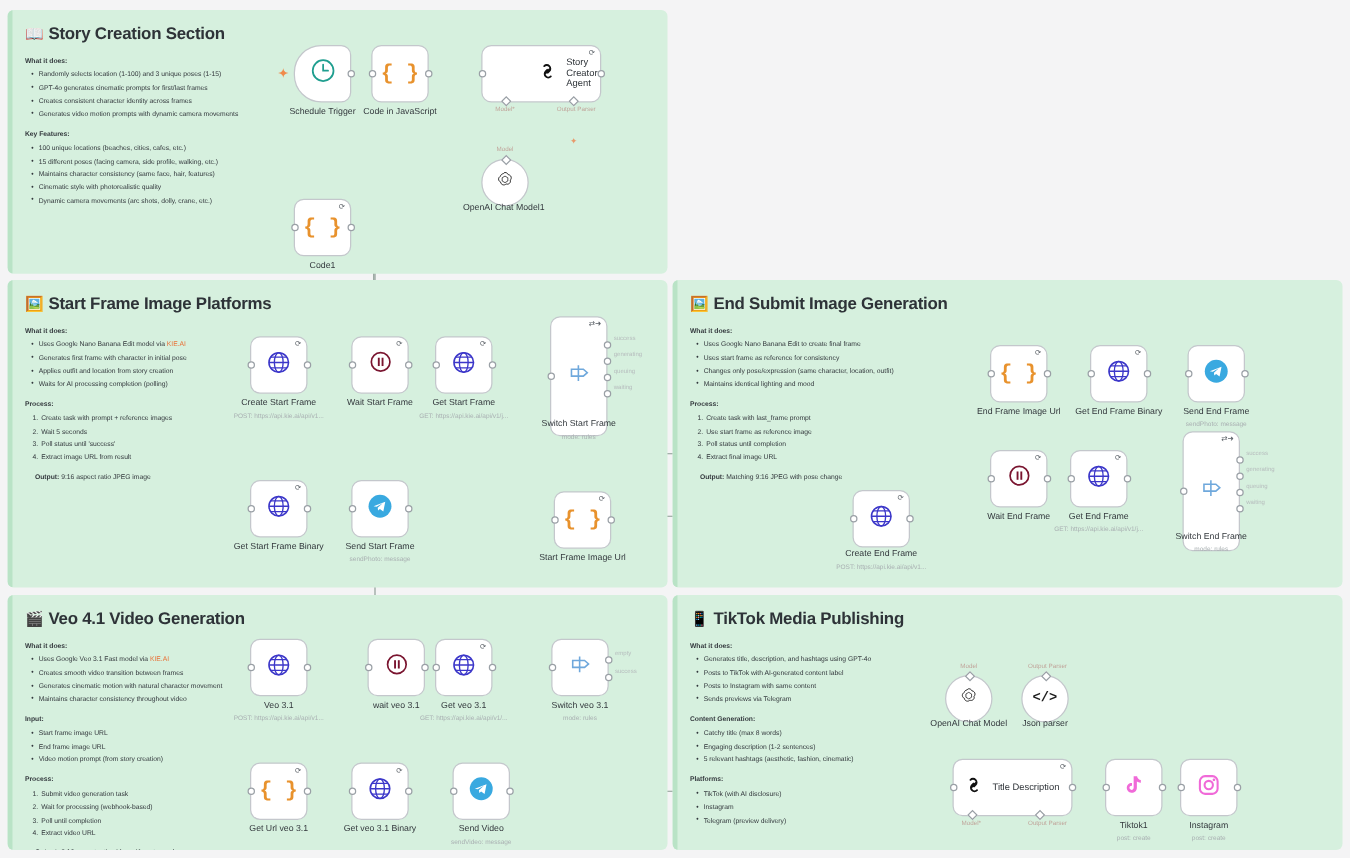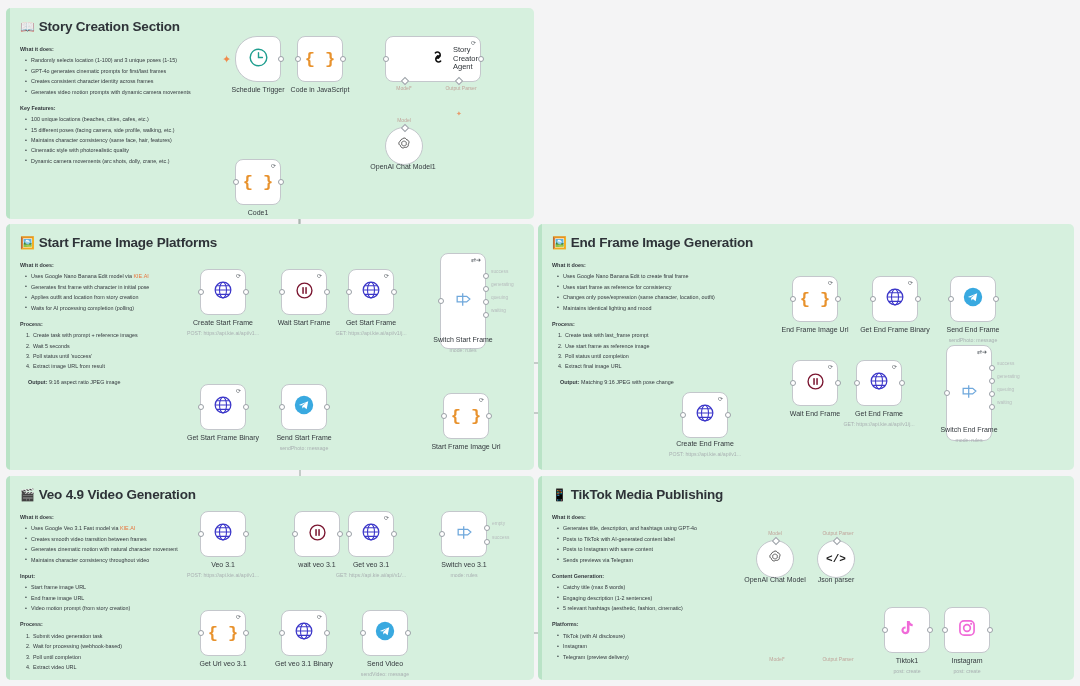--- a/index.html
+++ b/index.html
@@ -221,21 +221,21 @@
       </ol>
       <div class="out">
         <b>Output:</b> <span>9:16 aspect ratio JPEG image</span>
       </div>
     </div>
   </div>
 
   <div class="section" style="left:538px;top:224px;width:536px;height:246px;">
     <div class="sec-head">
       <span class="sec-emoji">🖼️</span>
-      <span>End Frame Image Generation</span>
+      <span>End Submit Image Generation</span>
     </div>
     <div class="sec-body">
       <span class="hd">What it does:</span>
       <ul>
         <li>Uses Google Nano Banana Edit to create final frame</li>
         <li>Uses start frame as reference for consistency</li>
         <li>Changes only pose/expression (same character, location, outfit)</li>
         <li>Maintains identical lighting and mood</li>
       </ul>
       <div class="gap"></div>
@@ -248,21 +248,21 @@
       </ol>
       <div class="out">
         <b>Output:</b> <span>Matching 9:16 JPEG with pose change</span>
       </div>
     </div>
   </div>
 
   <div class="section" style="left:6px;top:476px;width:528px;height:204px;">
     <div class="sec-head">
       <span class="sec-emoji">🎬</span>
-      <span>Veo 4.9 Video Generation</span>
+      <span>Veo 4.1 Video Generation</span>
     </div>
     <div class="sec-body">
       <span class="hd">What it does:</span>
       <ul>
         <li>Uses Google Veo 3.1 Fast model via <span class="lnk">KIE.AI</span></li>
         <li>Creates smooth video transition between frames</li>
         <li>Generates cinematic motion with natural character movement</li>
         <li>Maintains character consistency throughout video</li>
       </ul>
       <div class="gap"></div>
@@ -679,20 +679,33 @@
     <div class="dport" style="left:16px;top:-3px;"></div>
   </div>
   <div class="nodelabel" style="left:775px;top:576px;">OpenAI Chat Model</div>
 
   <div class="node circ" style="left:817px;top:540px;">
     <span style="font-size:11px;color:#1b1b1b;font-weight:bold;font-family:'Liberation Mono',monospace;">&lt;/&gt;</span>
     <div class="dport" style="left:16px;top:-3px;"></div>
   </div>
   <div class="nodelabel" style="left:836px;top:576px;">Json parser</div>
 
+  <div class="node wide" style="left:762px;top:607px;width:96px;height:46px;">
+    <span class="refresh">⟳</span>
+    <span>
+      <svg width="18" height="18" viewBox="0 0 24 24">
+          <path d="M9 15l6-6M8.5 6.5a3.8 3.8 0 015.4 5.4l-1.6 1.6M15.5 17.5a3.8 3.8 0 01-5.4-5.4l1.6-1.6" fill="none" stroke="#111" stroke-width="2" stroke-linecap="round"></path>
+        </svg>
+    </span>
+    <span class="wide-title">Title Description</span>
+    <div class="port left"></div>
+    <div class="port right"></div>
+    <div class="dport" style="left:12px;bottom:-3px;"></div>
+    <div class="dport" style="right:22px;bottom:-3px;"></div>
+  </div>
   <div class="dlabel" style="left:777px;top:656px;">Model*</div>
   <div class="dlabel" style="left:838px;top:656px;">Output Parser</div>
 
   <div class="node" style="left:884px;top:607px;">
     <span>
       <svg width="20" height="20" viewBox="0 0 24 24">
           <path d="M15.2 3.5c.4 2 1.7 3.4 3.6 3.7v2.6c-1.4.1-2.7-.3-3.8-1.1v5.6c0 3.3-2.5 5.4-5.3 5.2-2.6-.2-4.5-2.4-4.4-5 .1-2.6 2.4-4.6 5-4.4v2.7c-1.2-.3-2.3.5-2.4 1.7-.1 1.2.8 2.2 2 2.2 1.1 0 2-.8 2-2V3.5z" fill="#f06ad8"></path>
         </svg>
     </span>
     <div class="port left"></div>

